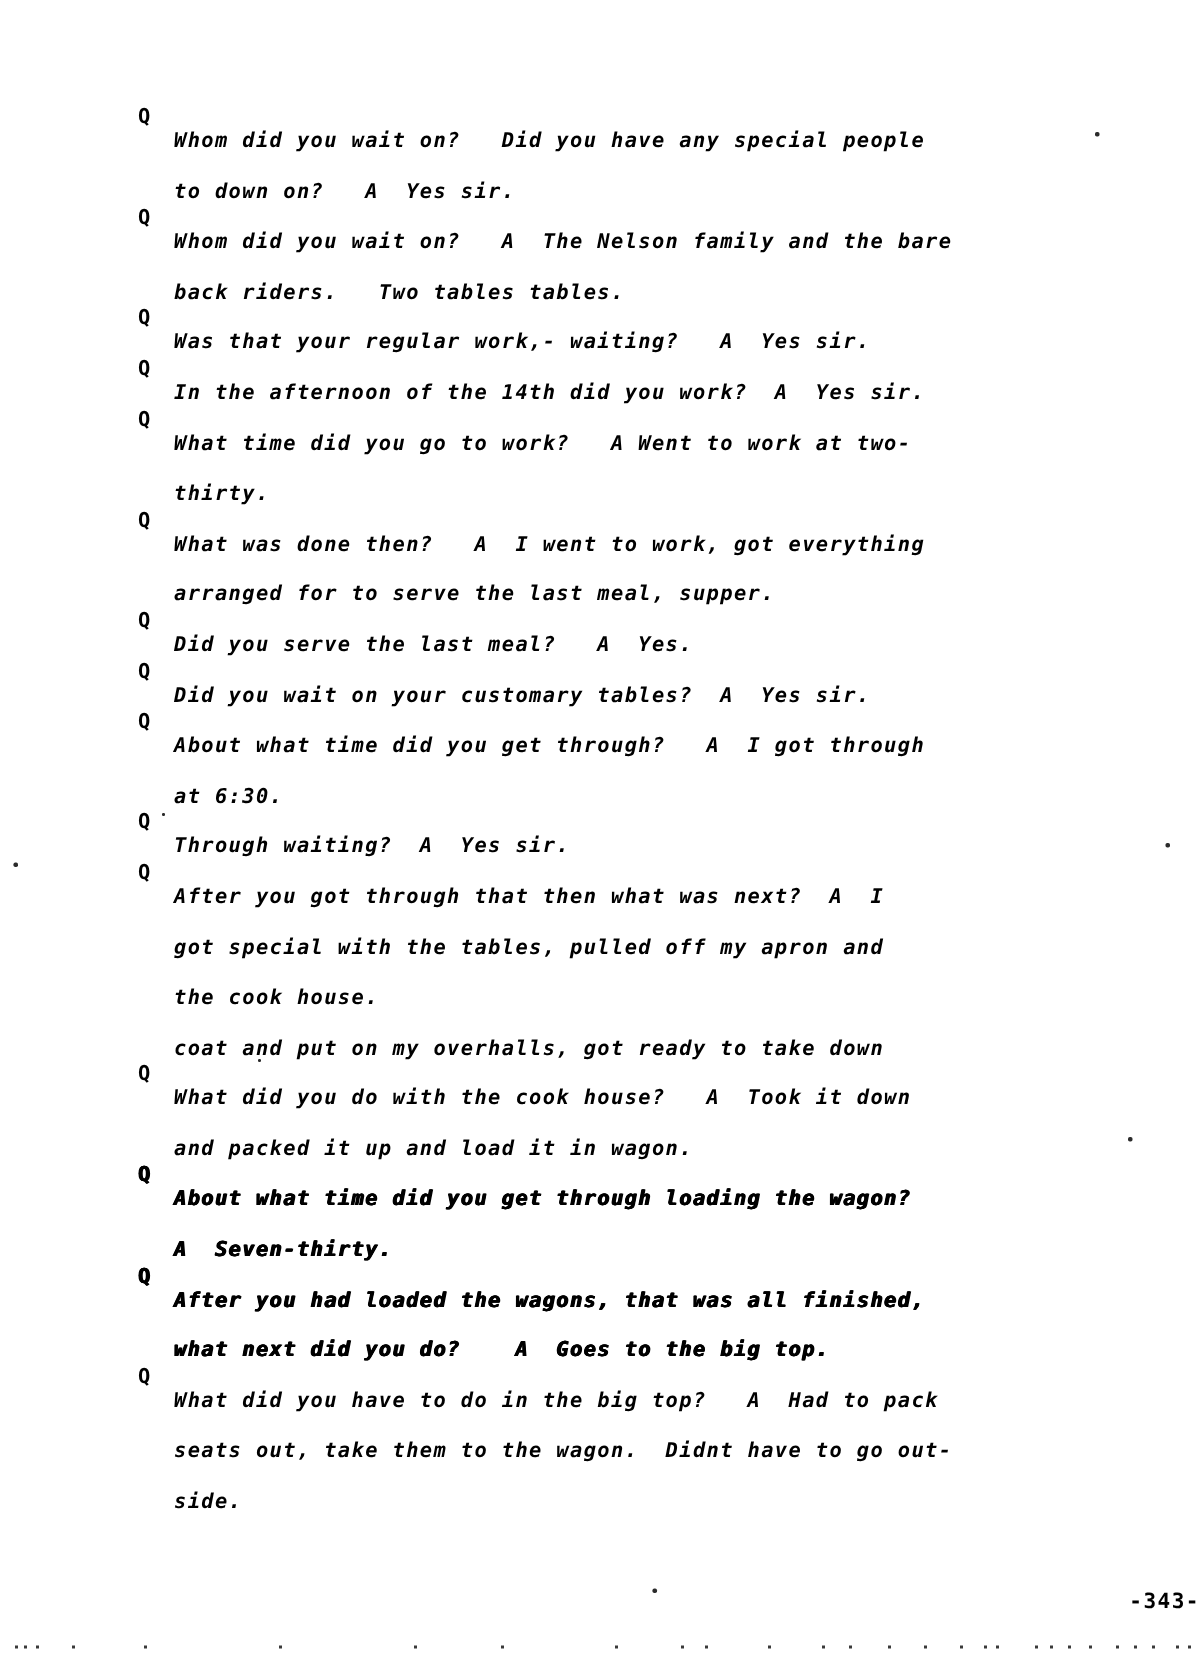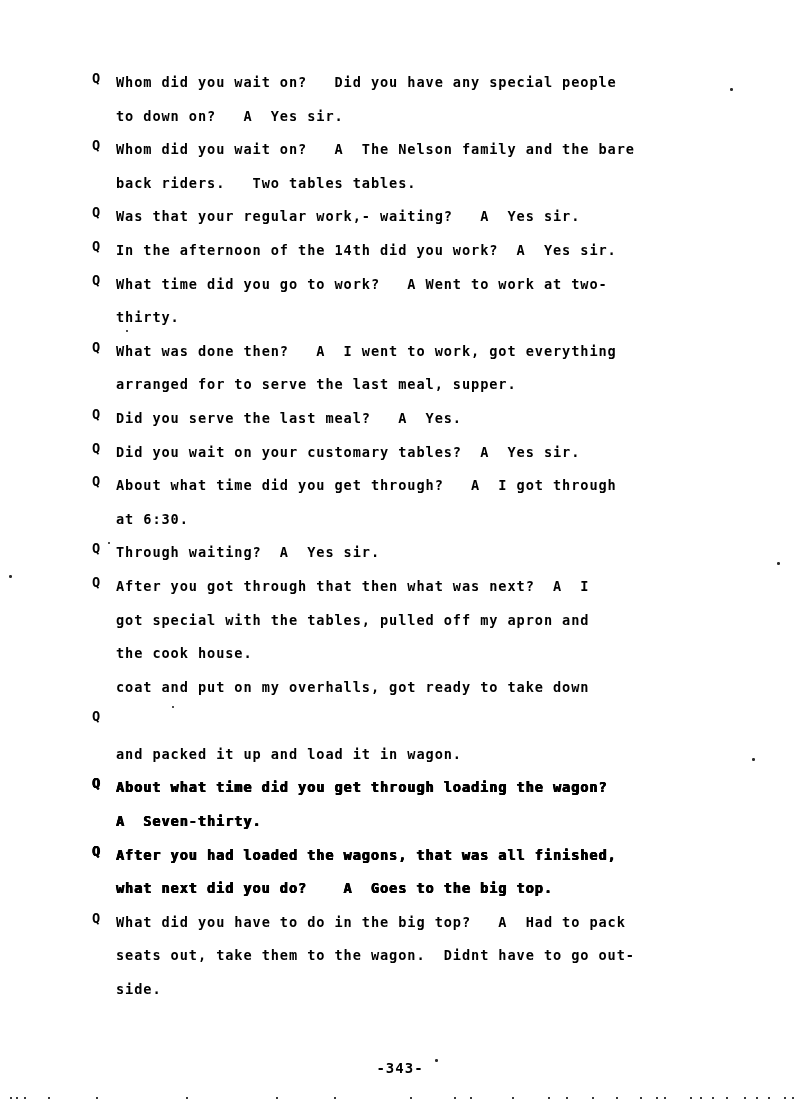--- a/index.html
+++ b/index.html
@@ -38,39 +38,40 @@
   .qa-line .speaker {
     position: absolute;
     left: 0px;
     top: 0;
     width: 22px;
     white-space: pre;
   }
   .qa-line .body {
     position: absolute;
     left: 24px;
-    top: 4px;
+    top: 16px;
     white-space: pre;
+    font-style: italic;
   }
   
   .qa-line.cont .body {
     left: 24px;
   }
   
   .qa-line.heavy .body,
   .qa-line.heavy .speaker {
     font-weight: 700;
     text-shadow: 0.45px 0 0 #000, -0.35px 0 0 #000, 0 0.3px 0 #000;
   }
   .page-number {
     position: absolute;
     left: 0;
     right: 0;
     top: 1060px;
-    text-align: center;
+    text-align: right;
     font-family: "DejaVu Sans Mono", "Liberation Mono", monospace;
     font-size: 14px;
     font-weight: 700;
     letter-spacing: 1px;
     color: #000000;
   }
   
   .speck {
     position: absolute;
     background: #2b2b2b;
@@ -111,21 +112,21 @@
       <div class="qa-line cont"><span class="speaker"></span><span class="body">arranged for to serve the last meal, supper.</span></div>
       <div class="qa-line"><span class="speaker">Q</span><span class="body">Did you serve the last meal?   A  Yes.</span></div>
       <div class="qa-line"><span class="speaker">Q</span><span class="body">Did you wait on your customary tables?  A  Yes sir.</span></div>
       <div class="qa-line"><span class="speaker">Q</span><span class="body">About what time did you get through?   A  I got through</span></div>
       <div class="qa-line cont"><span class="speaker"></span><span class="body">at 6:30.</span></div>
       <div class="qa-line"><span class="speaker">Q</span><span class="body">Through waiting?  A  Yes sir.</span></div>
       <div class="qa-line"><span class="speaker">Q</span><span class="body">After you got through that then what was next?  A  I</span></div>
       <div class="qa-line cont"><span class="speaker"></span><span class="body">got special with the tables, pulled off my apron and</span></div>
       <div class="qa-line cont"><span class="speaker"></span><span class="body">the cook house.</span></div>
       <div class="qa-line cont"><span class="speaker"></span><span class="body">coat and put on my overhalls, got ready to take down</span></div>
-      <div class="qa-line"><span class="speaker">Q</span></div>
+      <div class="qa-line"><span class="speaker">Q</span><span class="body">What did you do with the cook house?   A  Took it down</span></div>
       <div class="qa-line cont"><span class="speaker"></span><span class="body">and packed it up and load it in wagon.</span></div>
       <div class="qa-line heavy"><span class="speaker">Q</span><span class="body">About what time did you get through loading the wagon?</span></div>
       <div class="qa-line cont heavy"><span class="speaker"></span><span class="body">A  Seven-thirty.</span></div>
       <div class="qa-line heavy"><span class="speaker">Q</span><span class="body">After you had loaded the wagons, that was all finished,</span></div>
       <div class="qa-line cont heavy"><span class="speaker"></span><span class="body">what next did you do?    A  Goes to the big top.</span></div>
       <div class="qa-line"><span class="speaker">Q</span><span class="body">What did you have to do in the big top?   A  Had to pack</span></div>
       <div class="qa-line cont"><span class="speaker"></span><span class="body">seats out, take them to the wagon.  Didnt have to go out-</span></div>
       <div class="qa-line cont"><span class="speaker"></span><span class="body">side.</span></div>
     </div>
 

